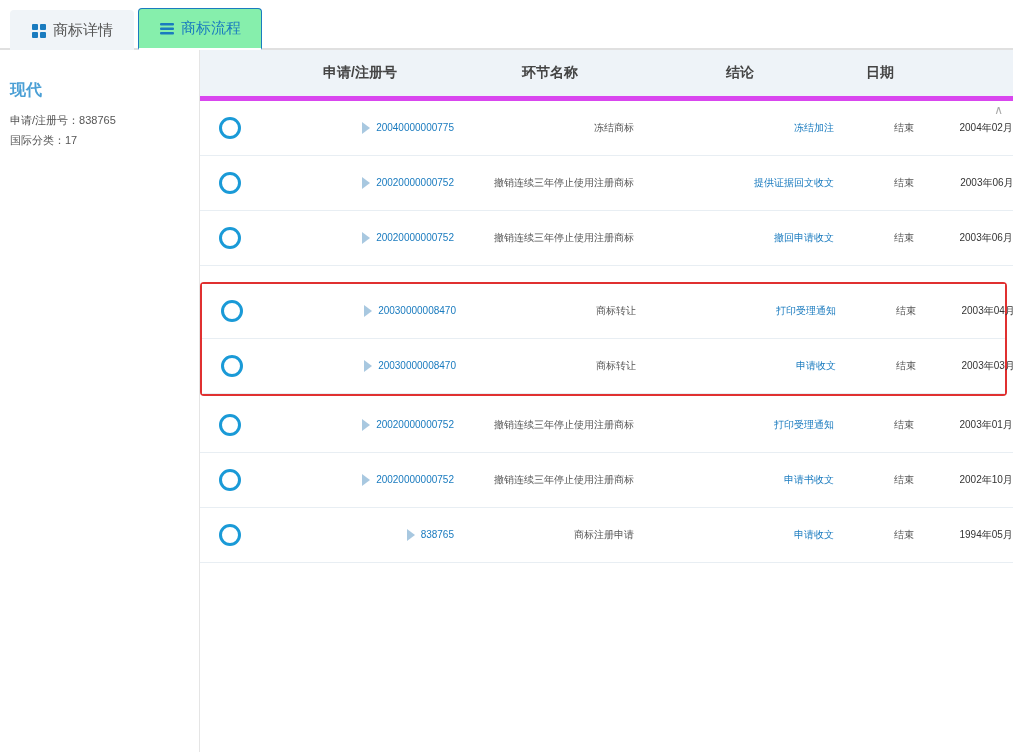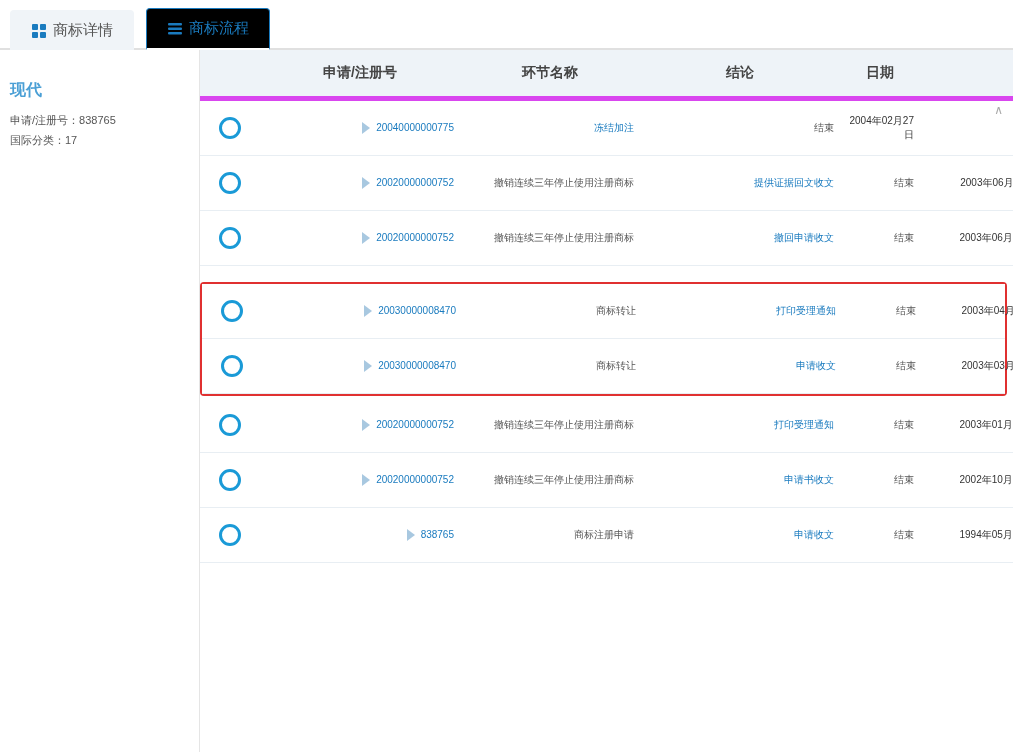--- a/index.html
+++ b/index.html
@@ -33,27 +33,27 @@
       align-items: center;
       gap: 6px;
       padding: 10px 20px;
       cursor: pointer;
       font-size: 15px;
       color: #555;
       border: 1px solid transparent;
       border-bottom: none;
       border-radius: 4px 4px 0 0;
       background: #f0f4f8;
-      margin-right: 12px;
+      margin-right: 4px;
       position: relative;
       bottom: -2px;
     }
 
     .tab-item.active {
-      background: #000000;
+      background: #86efac;
       color: #1a7bbf;
       border-color: #1a7bbf #1a7bbf #fff #1a7bbf;
       border-bottom: 2px solid #fff;
       z-index: 1;
     }
 
     .tab-icon {
       display: inline-flex;
       align-items: center;
     }
@@ -247,20 +247,21 @@
         <div class="header-cell">日期</div>
       </div>
 
       <div class="table-body" id="table-body">
         <div class="scroll-up-indicator">∧</div>
       <div class="table-row">
             <div class="row-circle-col">
               <span class="circle-icon"></span>
             </div>
             <div class="cell reg-num"><span style="display: inline-block; width: 0px; height: 0px; border-top: 6px solid transparent; border-bottom: 6px solid transparent; border-left: 8px solid rgb(168, 200, 224); margin-right: 6px; vertical-align: middle;"></span><span>20040000000775</span></div>
+            <div class="cell business-name">冻结商标</div>
             <div class="cell stage">冻结加注</div>
             <div class="cell conclusion">结束</div>
             <div class="cell date">2004年02月27日</div>
           </div>
           <div class="table-row">
             <div class="row-circle-col">
               <span class="circle-icon"></span>
             </div>
             <div class="cell reg-num"><span style="display: inline-block; width: 0px; height: 0px; border-top: 6px solid transparent; border-bottom: 6px solid transparent; border-left: 8px solid rgb(168, 200, 224); margin-right: 6px; vertical-align: middle;"></span><span>20020000000752</span></div>
             <div class="cell business-name">撤销连续三年停止使用注册商标</div>

